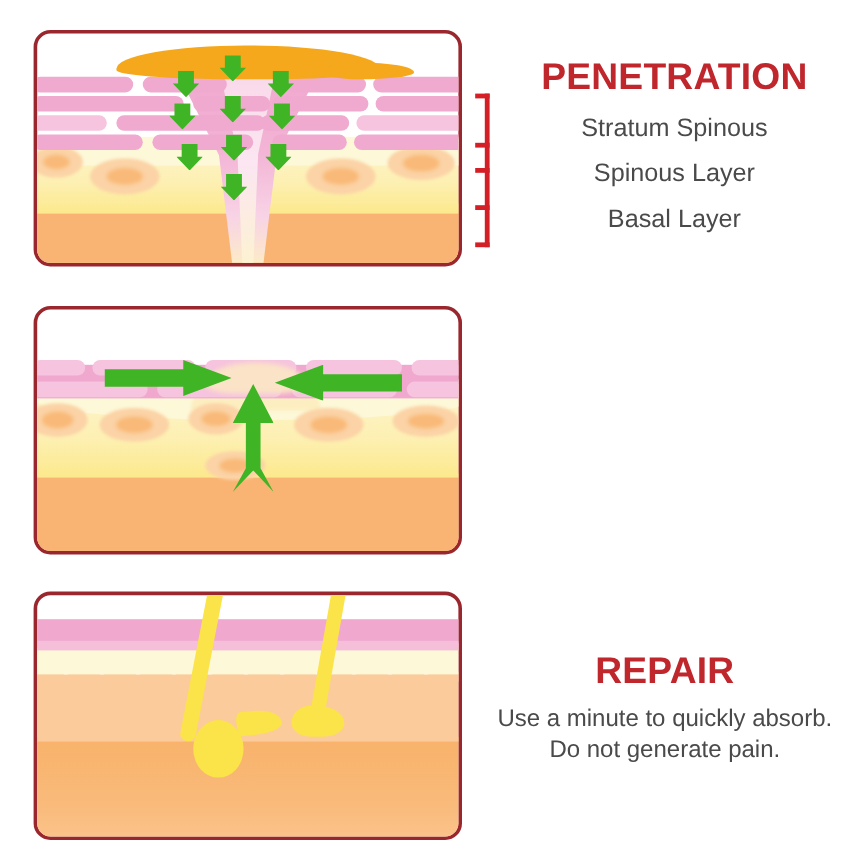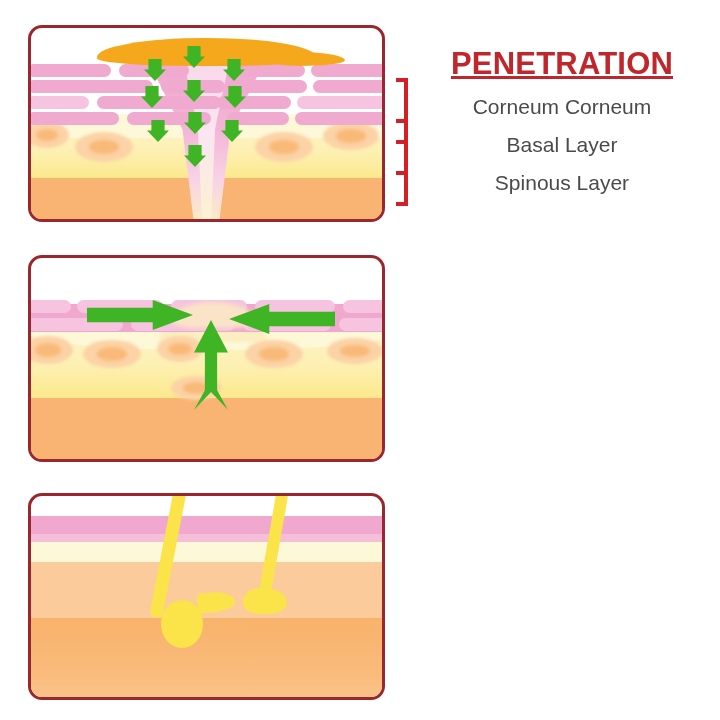--- a/index.html
+++ b/index.html
@@ -188,24 +188,24 @@
   <div class="bracket" style="left:396px;top:78px;width:12px;height:128px;">
     <div class="spine"></div>
     <div class="tick" style="top:0;"></div>
     <div class="tick" style="top:41px;"></div>
     <div class="tick" style="top:62px;"></div>
     <div class="tick" style="top:93px;"></div>
     <div class="tick" style="top:124px;"></div>
   </div>
 
   <div class="txtblock" style="left:412px;top:48px;width:300px;">
-    <div class="heading" style="font-size:31px;text-decoration:underline;">PENETRATION</div>
-    <div class="lineitem" style="font-size:21px;margin-top:14px;">Corneum Corneum</div>
+    <div class="heading" style="font-size:31px;">PENETRATION</div>
+    <div class="lineitem" style="font-size:21px;margin-top:14px;">Stratum Spinous</div>
+    <div class="lineitem" style="font-size:21px;margin-top:14px;">Spinous Layer</div>
     <div class="lineitem" style="font-size:21px;margin-top:14px;">Basal Layer</div>
-    <div class="lineitem" style="font-size:21px;margin-top:14px;">Spinous Layer</div>
   </div>
 
   <div class="panel" style="left:28px;top:255px;width:357px;height:207px;">
     <div class="inner">
 
       <div class="layer basal-flat" style="top:116px;height:92px;border-radius:46% 50% 0 0/30px 26px 0 0;"></div>
       <div class="layer basal-flat" style="top:140px;height:68px;"></div>
 
       <div class="layer spinous" style="top:62px;height:78px;"></div>
       <div class="layer spinous-pale" style="top:58px;height:34px;border-radius:0 0 50% 50%/0 0 14px 18px;"></div>
@@ -273,14 +273,18 @@
       <div class="hair" style="left:166px;top:96px;width:38px;height:20px;
                   border-radius:10% 60% 60% 10%/40% 60% 40% 60%;transform:rotate(-6deg);"></div>
 
       <div class="hair" style="left:247px;top:-12px;width:12px;height:110px;
                   transform:rotate(10deg);transform-origin:top center;border-radius:6px;"></div>
       <div class="hair" style="left:212px;top:92px;width:44px;height:26px;
                   border-radius:40% 55% 45% 40%/55% 60% 45% 45%;"></div>
     </div>
   </div>
 
+  <div class="txtblock" style="left:400px;top:543px;width:308px;">
+    <div class="heading" style="font-size:31px;">REPAIR</div>
+    <div class="body" style="font-size:20px;margin-top:10px;">Use a minute to quickly absorb. Do not generate pain.</div>
+  </div>
 
 </div>
 
 </body></html>

